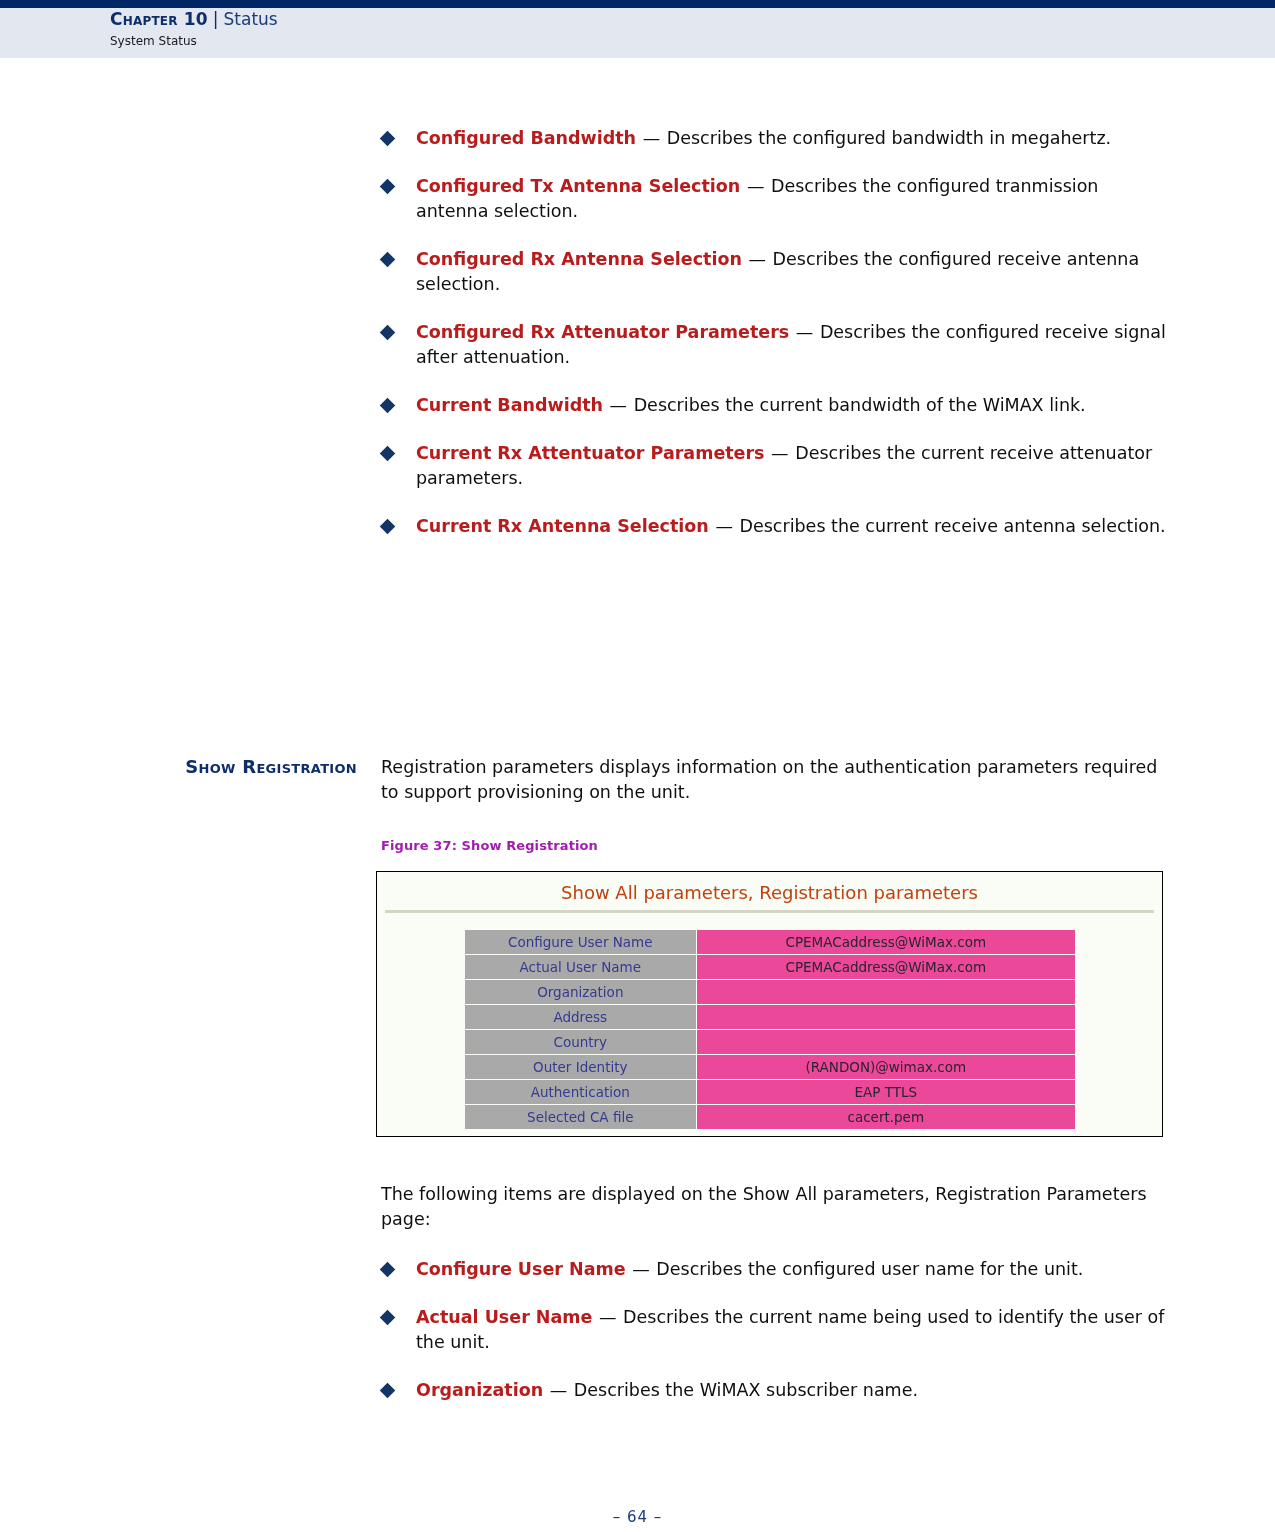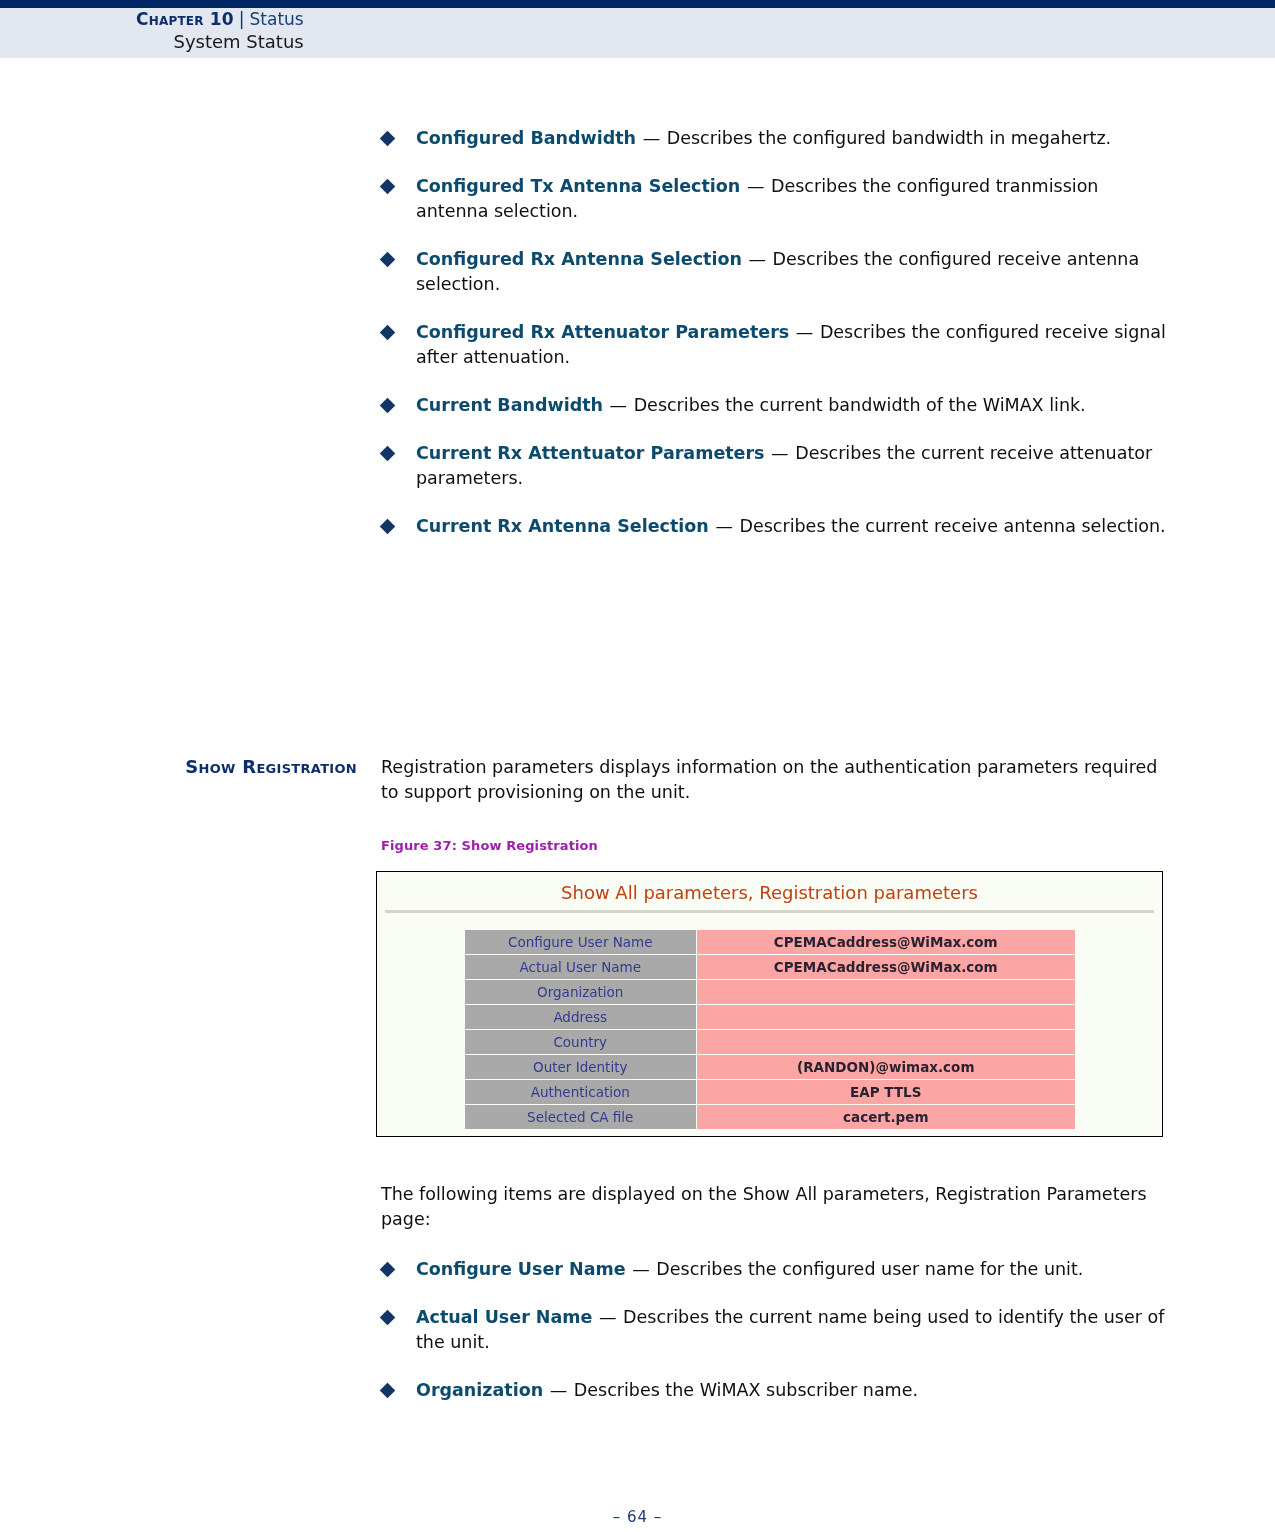--- a/index.html
+++ b/index.html
@@ -39,37 +39,35 @@
   .chapter-line {
     font-size: 17px;
     line-height: 22px;
     white-space: nowrap;
   }
   .chapter-label {
     color: #0d2d6b;
     font-weight: bold;
     font-variant: small-caps;
     letter-spacing: 0.2px;
-    margin-left: 26px;
   }
   .chapter-sep {
     color: #0d2d6b;
     font-weight: normal;
     padding: 0 5px;
   }
   .chapter-topic {
     color: #1a3c78;
     font-weight: normal;
   }
   .system-line {
-    font-size: 18px;
+    font-size: 12px;
     line-height: 21px;
     color: #1a1a1a;
     margin-top: 1px;
-    text-align: right;
   }
 
   .bullet-list {
     position: absolute;
     left: 381px;
     width: 790px;
   }
   .bullet {
     position: relative;
     padding-left: 35px;
@@ -82,21 +80,21 @@
     position: absolute;
     left: 1px;
     top: 7px;
     width: 11px;
     height: 11px;
     background: #123566;
     transform: rotate(45deg);
   }
   .bullet b {
     font-weight: bold;
-    color: #0c4a6e;
+    color: #b91c1c;
   }
   .dash { padding: 0 1px; }
 
   
   .side-head {
     position: absolute;
     left: 60px;
     top: 755px;
     width: 297px;
     text-align: right;
@@ -163,26 +161,25 @@
   }
   .reg-label {
     width: 232px;
     background: #a9a9a9;
     color: #333b8f;
     text-align: center;
     vertical-align: middle;
   }
   .reg-value {
     width: 378px;
-    background: #fca5a5;
+    background: #ec4899;
     color: #2a2230;
     text-align: center;
     vertical-align: middle;
     border-left: 1px solid #fafcf6;
-    font-weight: bold;
   }
 
   
   .after-para {
     position: absolute;
     left: 381px;
     top: 1182px;
     width: 790px;
     font-size: 17.5px;
     line-height: 25px;

